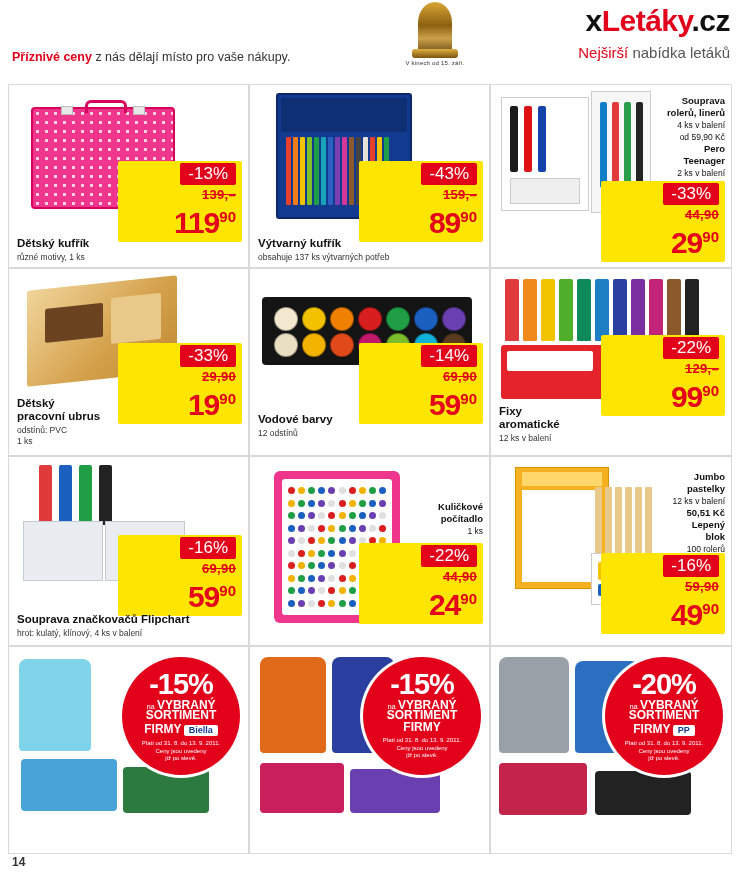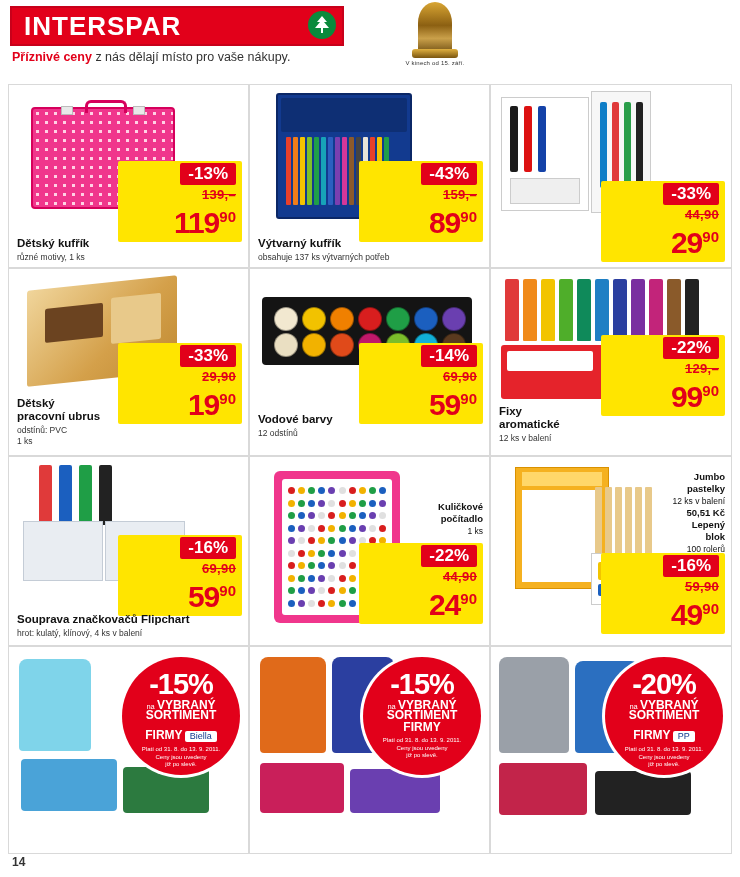--- a/index.html
+++ b/index.html
@@ -67,21 +67,21 @@
   .r2{top:184px;height:188px;}
   .r3{top:372px;height:190px;}
   .r4{top:562px;height:208px;}
   .c1{left:0;width:241px;}
   .c2{left:241px;width:241px;}
   .c3{left:482px;width:242px;}
 
   
   .tag{position:absolute;background:#ffe500;padding:2px 6px 4px 6px;border-radius:2px;text-align:right;}
   .tag .disc{
-    background:#e2001a;color:#fff;font-weight:bold;font-size:17px;
+    background:#e2001a;color:#fff;font-weight:normal;font-size:17px;
     padding:1px 8px;display:inline-block;border-radius:2px;line-height:20px;
   }
   .tag .old{
     color:#e2001a;font-size:13px;font-weight:bold;text-decoration:line-through;
     margin-top:2px;letter-spacing:.3px;
   }
   .tag .new{color:#e2001a;font-weight:bold;font-size:30px;line-height:30px;letter-spacing:-1px;}
   .tag .new sup{font-size:15px;vertical-align:super;letter-spacing:0;}
 
   .pname{position:absolute;font-size:11.5px;font-weight:bold;color:#111;line-height:13px;}
@@ -120,56 +120,51 @@
 
   .notebook{background:#f5b120;border:1px solid #d99100;}
 
   
   .promo{position:absolute;border-radius:50%;background:#e2001a;color:#fff;text-align:center;
     box-shadow:0 0 0 3px #fff;}
   .promo .big{font-weight:bold;font-size:29px;line-height:30px;letter-spacing:-1px;margin-top:12px;}
   .promo .l1{font-size:7.5px;line-height:9px;margin-top:2px;}
   .promo .l1 b{font-size:12px;text-align:center;}
   .promo .brandbox{
-    display:inline-block;background:#fff;color:#123a8f;font-weight:normal;font-size:9px;
-    padding:1px 5px;border-radius:2px;margin-top:8px;
+    display:inline-block;background:#fff;color:#123a8f;font-weight:bold;font-size:9px;
+    padding:1px 5px;border-radius:2px;margin-top:2px;
   }
   .promo .l2{font-size:6px;line-height:7.5px;margin-top:4px;padding:0 12px;}
 
   .pageno{position:absolute;left:12px;bottom:8px;font-size:12px;font-weight:bold;color:#333;}
 
   .bag{position:absolute;border-radius:8px 8px 4px 4px;}
   .pouch{position:absolute;border-radius:4px;}
 </style>
 </head>
 <body>
 
 <div class="page">
 
   <div class="header">
 
-    <div class="logo-box">
-      <span class="logo-text">INTERSPAR</span>
-      <span class="logo-tree">
-        <svg width="22" height="22" viewBox="0 0 22 22" aria-hidden="true">
-          <path d="M11 2 L16 8 L13 8 L18 14 L4 14 L9 8 L6 8 Z" fill="#ffffff"></path>
-          <rect x="10" y="14" width="2" height="5" fill="#ffffff"></rect>
-        </svg>
-      </span>
-    </div>
 
     <div class="slogan">
       <b>Příznivé ceny</b><span class="rest"> z nás dělají místo pro vaše nákupy.</span>
     </div>
 
     <div class="statue">
       <div class="fig"></div>
       <div class="cap">V kinech od 15. září.</div>
     </div>
 
+    <div class="brand">
+      <div class="b1"><span class="x">x</span><span class="l">Letáky</span><span class="cz">.cz</span></div>
+      <div class="b2"><span class="hl">Nejširší</span><span> nabídka letáků</span></div>
+    </div>
   </div>
 
   <div class="grid">
 
     <div class="cell r1 c1">
       <div class="art suitcase" style="left:22px;top:22px;width:140px;height:98px;">
         <div class="case-lock" style="left:28px;"></div>
         <div class="case-lock" style="right:28px;"></div>
       </div>
       <div class="tag" style="right:6px;top:76px;width:112px;">
@@ -217,20 +212,29 @@
         <div style="position:absolute;left:22px;top:8px;width:8px;height:66px;background:#d11;border-radius:2px;"></div>
         <div style="position:absolute;left:36px;top:8px;width:8px;height:66px;background:#1442a8;border-radius:2px;"></div>
         <div style="position:absolute;left:8px;top:80px;width:68px;height:24px;background:#efefef;border:1px solid #ccc;"></div>
       </div>
       <div class="art" style="left:100px;top:6px;width:58px;height:120px;background:#f7f7f7;border:1px solid #ccc;">
         <div style="position:absolute;left:8px;top:10px;width:7px;height:86px;background:#0f7ec7;border-radius:2px;"></div>
         <div style="position:absolute;left:20px;top:10px;width:7px;height:86px;background:#e03a3a;border-radius:2px;"></div>
         <div style="position:absolute;left:32px;top:10px;width:7px;height:86px;background:#2a9e4a;border-radius:2px;"></div>
         <div style="position:absolute;left:44px;top:10px;width:7px;height:86px;background:#222;border-radius:2px;"></div>
       </div>
+      <div class="pinfo" style="right:6px;top:10px;width:110px;">
+        <div>Souprava</div>
+        <div>rolerů, linerů</div>
+        <div class="sm">4 ks v balení</div>
+        <div class="sm">od 59,90 Kč</div>
+        <div>Pero</div>
+        <div>Teenager</div>
+        <div class="sm">2 ks v balení</div>
+      </div>
       <div class="tag" style="right:6px;top:96px;width:112px;">
         <div class="disc">-33%</div>
         <div class="old">44,90</div>
         <div class="new"><span>29</span><sup>90</sup></div>
       </div>
     </div>
 
     <div class="cell r2 c1">
       <div class="art" style="left:18px;top:14px;width:150px;height:96px;background:linear-gradient(135deg,#f0d59b,#d4a04a 60%,#c08a33);transform:skewY(-6deg);border-radius:3px;">
         <div style="position:absolute;left:18px;top:20px;width:58px;height:34px;background:#6b4320;border-radius:2px;"></div>

